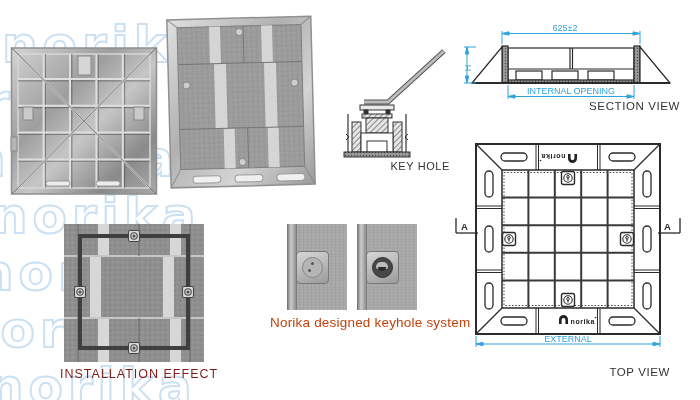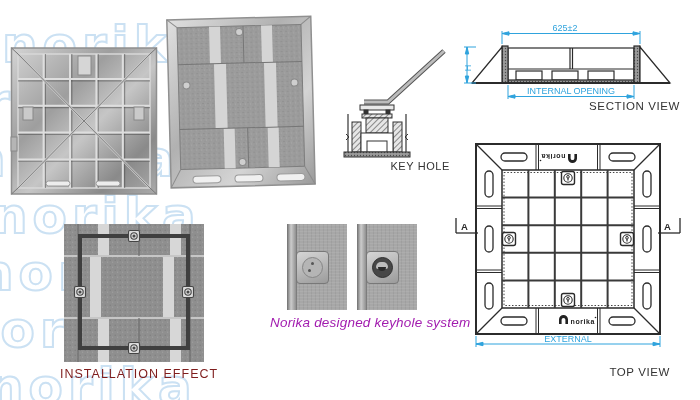--- a/index.html
+++ b/index.html
@@ -15,23 +15,22 @@
     font-family:"DejaVu Sans","Liberation Sans",sans-serif;white-space:nowrap;
   }
   
   .fig{position:absolute;z-index:1;}
   .lbl{
     position:absolute;z-index:2;color:#333333;font-size:11.5px;letter-spacing:.6px;
     text-align:right;white-space:nowrap;
   }
   .lbl.big{font-size:12.5px;letter-spacing:1px;color:#7f1d1d;text-align:left;}
   .caption{
-    position:absolute;z-index:2;color:#a21caf;font-size:13.5px;letter-spacing:.2px;
+    position:absolute;z-index:2;color:#c2410c;font-size:13.5px;letter-spacing:.2px;
     white-space:nowrap;
-    font-style:italic;
   }
   svg text{font-family:"Liberation Sans",sans-serif;}
   .blue-t{fill:#2fa3dd;}
   
   .kp{
     position:absolute;width:60px;height:86px;background:#a7a7a7;z-index:1;
     background-image:repeating-linear-gradient(0deg,rgba(255,255,255,.07) 0 1px,transparent 1px 3px),
                      repeating-linear-gradient(90deg,rgba(0,0,0,.05) 0 1px,transparent 1px 4px);
   }
   .kp .edge{position:absolute;left:0;top:0;width:9px;height:100%;

